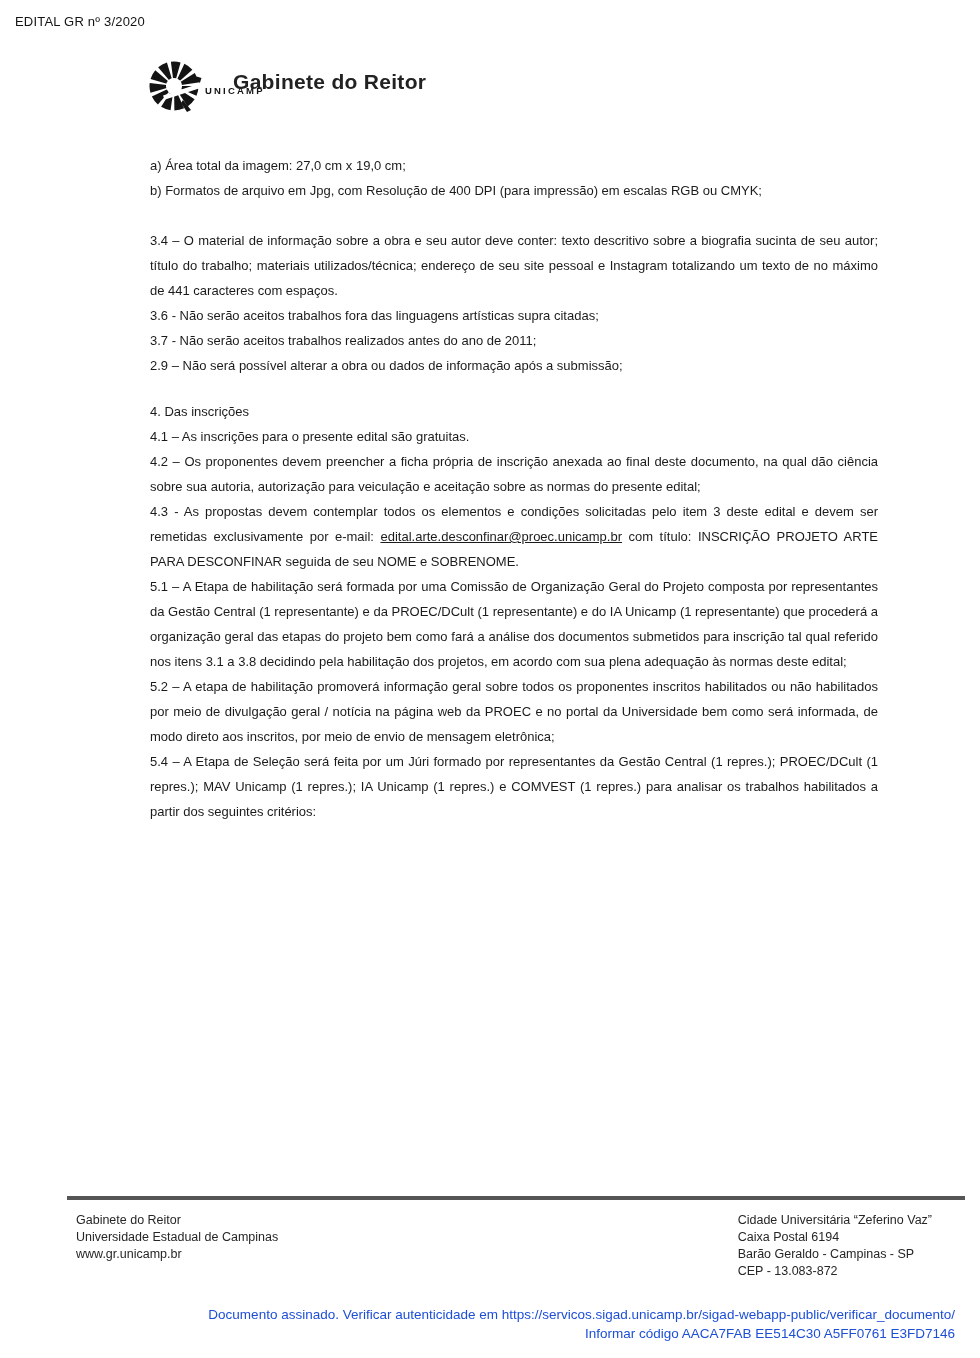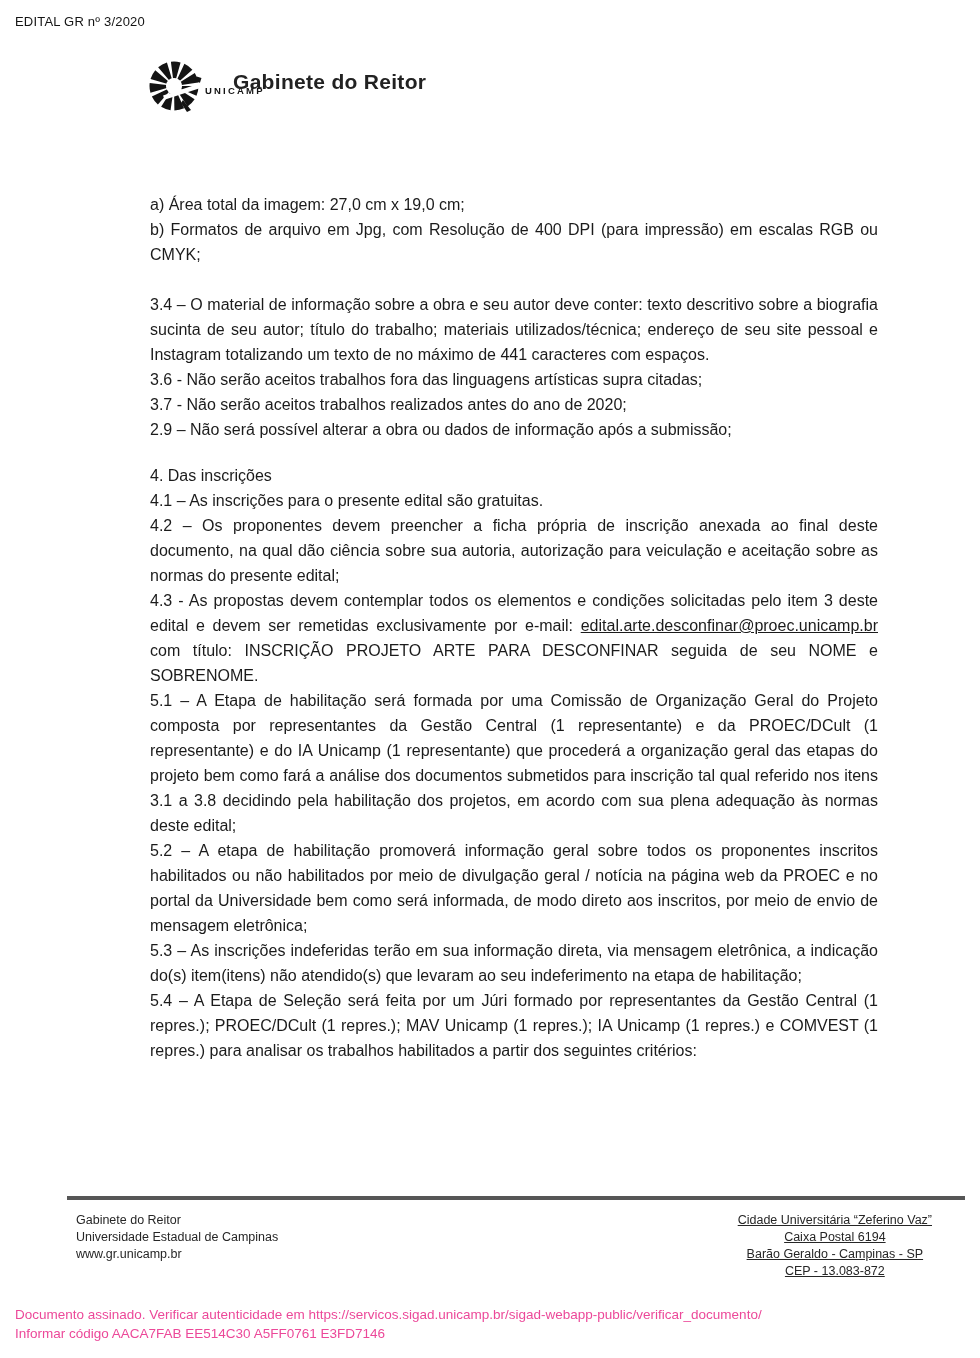--- a/index.html
+++ b/index.html
@@ -56,25 +56,24 @@
     font-weight: bold;
     color: #222222;
     padding-bottom: 16px;
     letter-spacing: 0.3px;
   }
   .content {
     position: absolute;
     left: 150px;
     top: 153px;
     width: 728px;
-    font-size: 16px;
+    font-size: 13px;
     line-height: 25px;
     text-align: justify;
     color: #1b1b1b;
-    margin-top: 39px;
   }
   .content p { margin: 0; }
   .gap-before { margin-top: 25px !important; }
   .gap-before-sm { margin-top: 21px !important; }
   .sec-heading { font-weight: normal; }
   .email-link {
     color: inherit;
     text-decoration: underline;
   }
   .footer-rule {
@@ -90,30 +89,30 @@
     left: 76px;
     top: 1212px;
     width: 856px;
     display: flex;
     justify-content: space-between;
     font-size: 12.5px;
     line-height: 17px;
     color: #262626;
   }
   .footer-left { text-align: left; }
-  .footer-right { text-align: center; text-decoration: underline; }
+  .footer-right { text-align: left; }
   .signature {
     position: absolute;
     left: 15px;
     top: 1305px;
     width: 940px;
     font-size: 13.5px;
     line-height: 19px;
-    color: #ec4899;
-    text-align: left;
+    color: #1d4ed8;
+    text-align: right;
   }
 </style>
 </head>
 <body>
 
 <div class="page">
 
   <div class="doc-ref">EDITAL GR nº 3/2020</div>
 
   <div class="brand">
@@ -131,31 +130,30 @@
     </div>
     <div class="office-title">Gabinete do Reitor</div>
   </div>
 
   <div class="content">
     <p>a) Área total da imagem: 27,0 cm x 19,0 cm;</p>
     <p>b) Formatos de arquivo em Jpg, com Resolução de 400 DPI (para impressão) em escalas RGB ou CMYK;</p>
 
     <p class="gap-before">3.4 – O material de informação sobre a obra e seu autor deve conter: texto descritivo sobre a biografia sucinta de seu autor; título do trabalho; materiais utilizados/técnica; endereço de seu site pessoal e Instagram totalizando um texto de no máximo de 441 caracteres com espaços.</p>
     <p>3.6 - Não serão aceitos trabalhos fora das linguagens artísticas supra citadas;</p>
-    <p>3.7 - Não serão aceitos trabalhos realizados antes do ano de 2020;</p>
+    <p>3.7 - Não serão aceitos trabalhos realizados antes do ano de 2011;</p>
     <p>2.9 – Não será possível alterar a obra ou dados de informação após a submissão;</p>
 
     <p class="sec-heading gap-before-sm">4. Das inscrições</p>
     <p>4.1 – As inscrições para o presente edital são gratuitas.</p>
     <p>4.2 – Os proponentes devem preencher a ficha própria de inscrição anexada ao final deste documento, na qual dão ciência sobre sua autoria, autorização para veiculação e aceitação sobre as normas do presente edital;</p>
     <p><span>4.3 - As propostas devem contemplar todos os elementos e condições solicitadas pelo item 3 deste edital e devem ser remetidas exclusivamente por e-mail: </span><a class="email-link">edital.arte.desconfinar@proec.unicamp.br</a><span> com título: INSCRIÇÃO PROJETO ARTE PARA DESCONFINAR seguida de seu NOME e SOBRENOME.</span></p>
 
     <p>5.1 – A Etapa de habilitação será formada por uma Comissão de Organização Geral do Projeto composta por representantes da Gestão Central (1 representante) e da PROEC/DCult (1 representante) e do IA Unicamp (1 representante) que procederá a organização geral das etapas do projeto bem como fará a análise dos documentos submetidos para inscrição tal qual referido nos itens 3.1 a 3.8 decidindo pela habilitação dos projetos, em acordo com sua plena adequação às normas deste edital;</p>
     <p>5.2 – A etapa de habilitação promoverá informação geral sobre todos os proponentes inscritos habilitados ou não habilitados por meio de divulgação geral / notícia na página web da PROEC e no portal da Universidade bem como será informada, de modo direto aos inscritos, por meio de envio de mensagem eletrônica;</p>
-    <p>5.3 – As inscrições indeferidas terão em sua informação direta, via mensagem eletrônica, a indicação do(s) item(itens) não atendido(s) que levaram ao seu indeferimento na etapa de habilitação;</p>
     <p>5.4 – A Etapa de Seleção será feita por um Júri formado por representantes da Gestão Central (1 repres.); PROEC/DCult (1 repres.); MAV Unicamp (1 repres.); IA Unicamp (1 repres.) e COMVEST (1 repres.) para analisar os trabalhos habilitados a partir dos seguintes critérios:</p>
   </div>
 
   <div class="footer-rule"></div>
 
   <div class="footer">
     <div class="footer-left">
       <div>Gabinete do Reitor</div>
       <div>Universidade Estadual de Campinas</div>
       <div>www.gr.unicamp.br</div>

